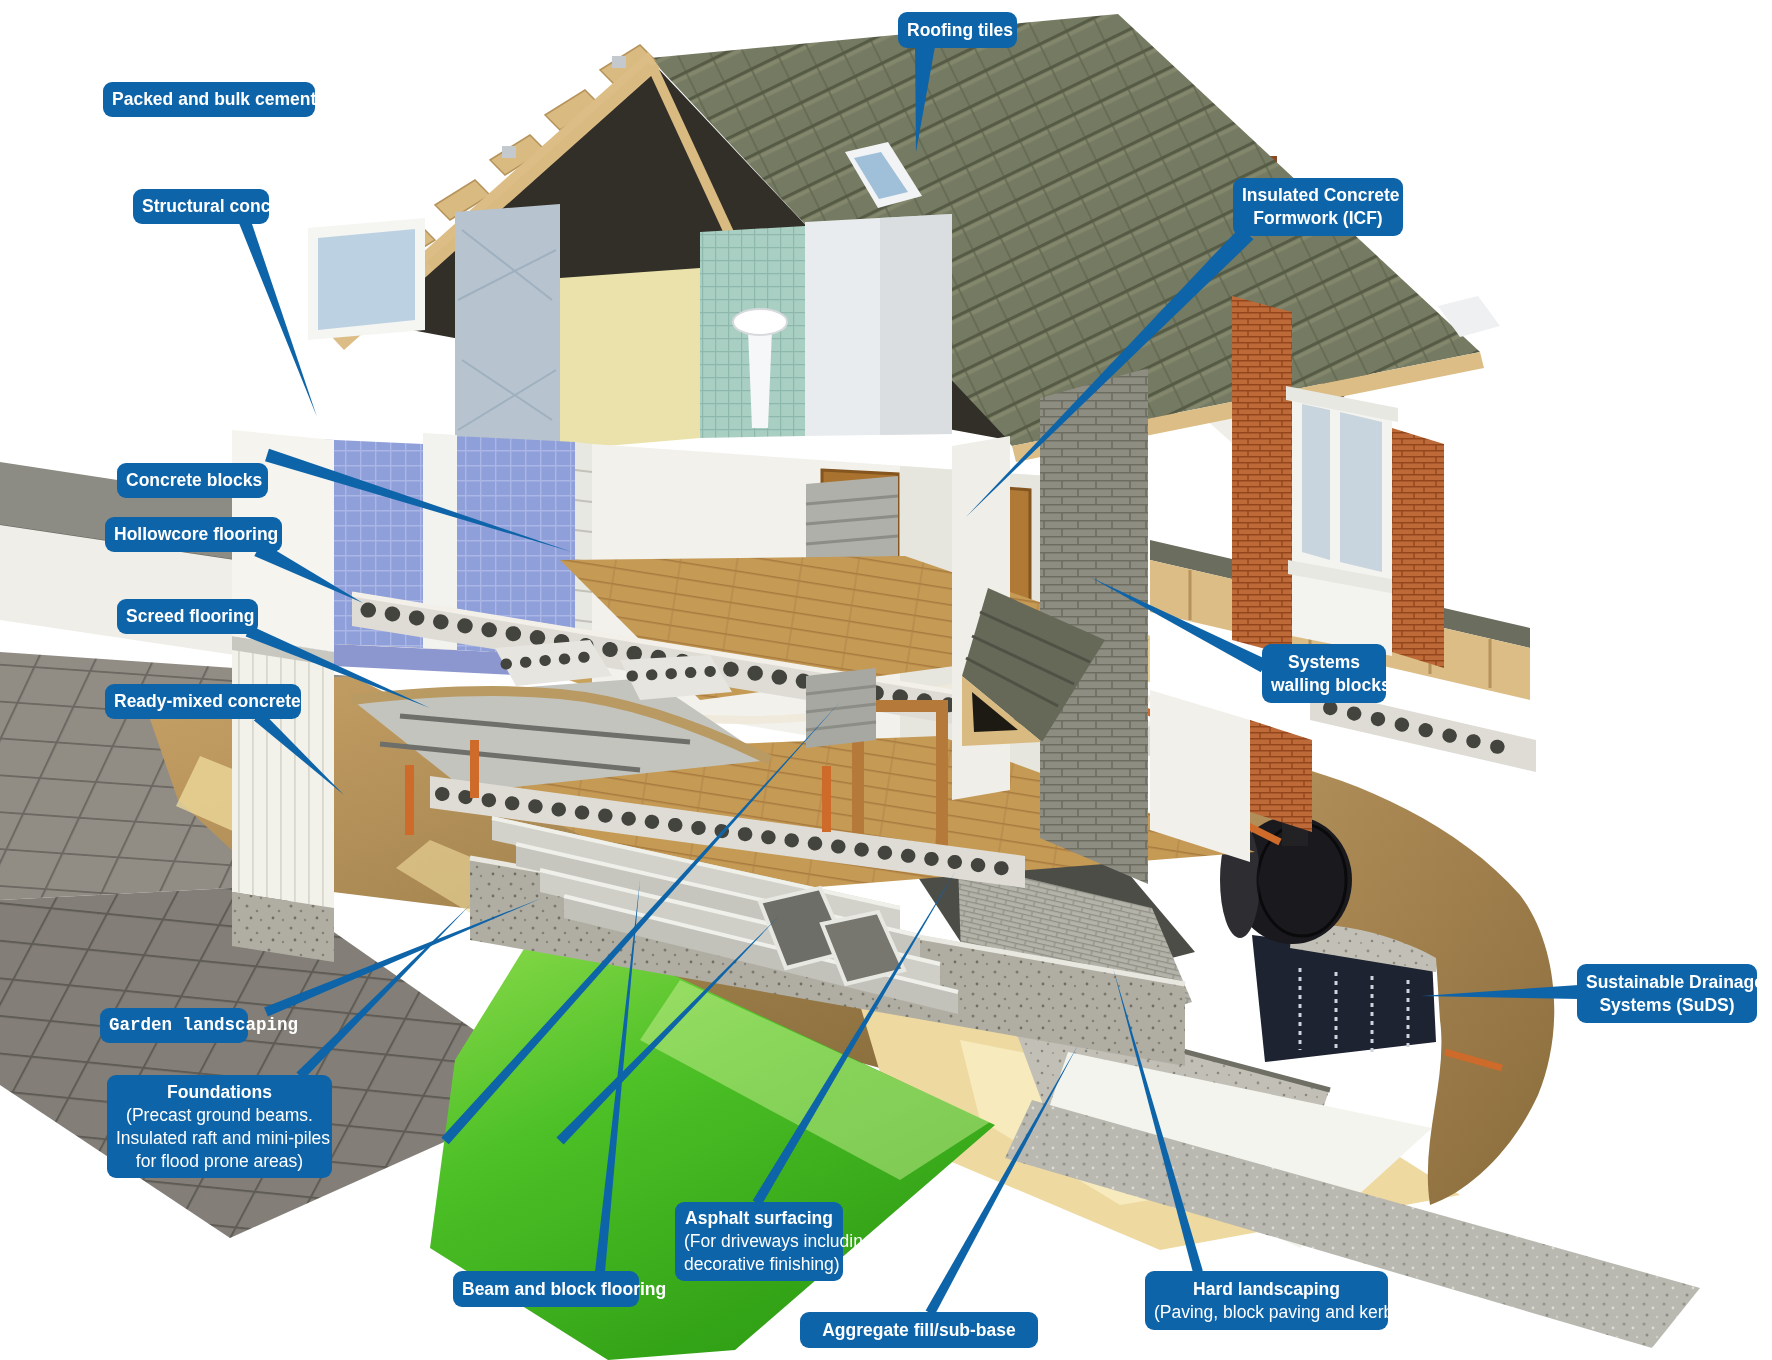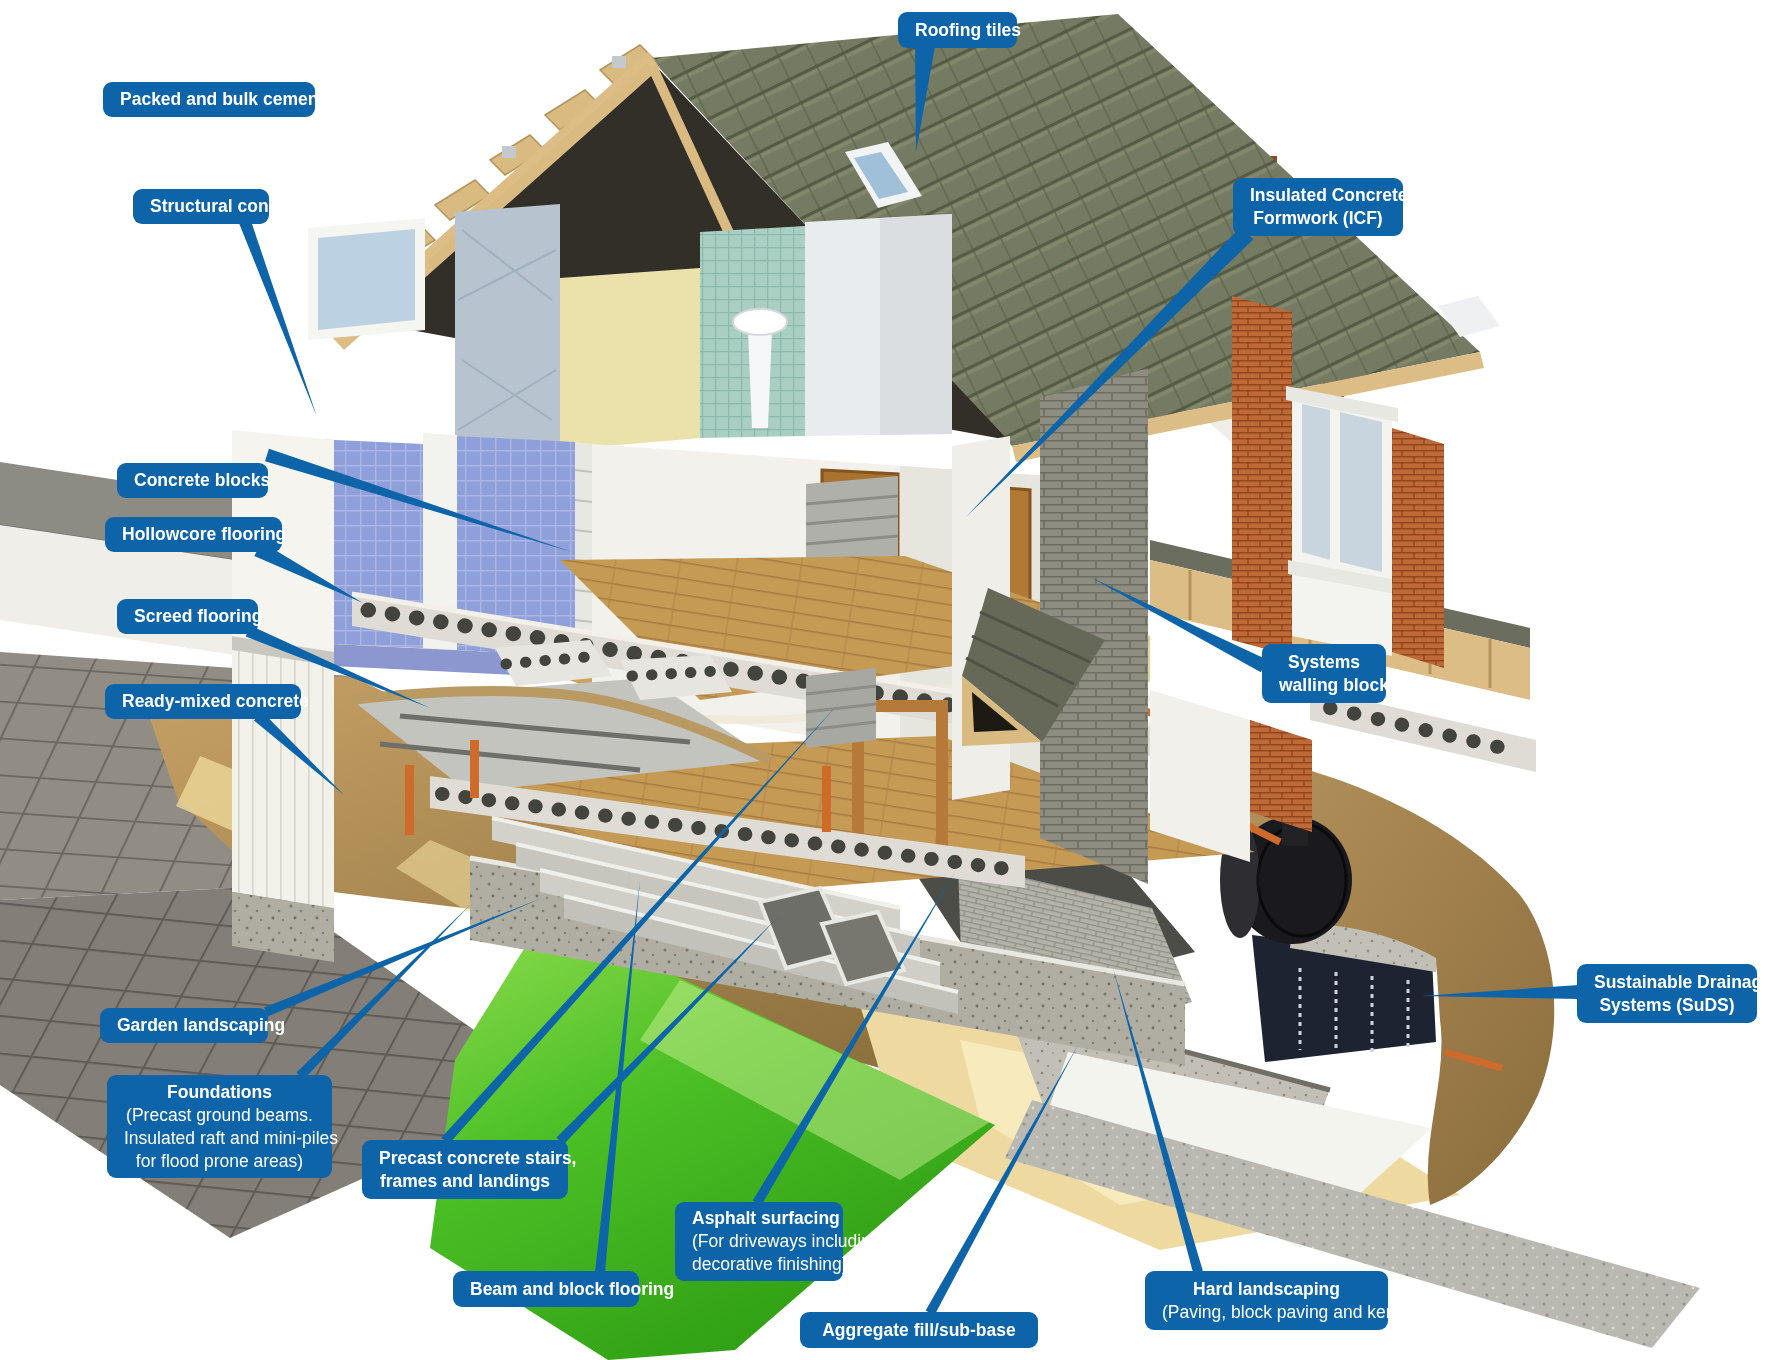--- a/index.html
+++ b/index.html
@@ -2,21 +2,21 @@
 <html style="--label-bg: #0e64a8; --label-fg: #ffffff;"><head>
 <meta charset="utf-8">
 <style>
   html,body{margin:0;padding:0;background:#ffffff;}
   #stage{position:relative;width:1772px;height:1360px;background:#ffffff;overflow:hidden;
          font-family:"Liberation Sans",sans-serif;}
   #house-svg{position:absolute;left:0;top:0;z-index:1;}
   #leader-svg{position:absolute;left:0;top:0;z-index:2;pointer-events:none;}
   #callouts{position:absolute;left:0;top:0;width:100%;height:100%;z-index:3;}
   .callout{position:absolute;background:var(--label-bg,#0e64a8);color:var(--label-fg,#fff);
-           border-radius:9px;padding:4px 17px;text-align:center;box-sizing:border-box;
+           border-radius:9px;padding:4px 9px;text-align:center;box-sizing:border-box;
            font-size:17.5px;line-height:23px;white-space:nowrap;
            display:flex;flex-direction:column;justify-content:center;}
   .cline{font-weight:400;}
   .cline.b{font-weight:700;}
 </style>
 </head>
 <body>
 
 <div id="stage">
 
@@ -366,33 +366,29 @@
       </div>
       <div class="callout" style="left: 105px; top: 517px; width: 177px; min-height: 35px;">
         <div class="cline b">Hollowcore flooring</div>
       </div>
       <div class="callout" style="left: 117px; top: 599px; width: 141px; min-height: 35px;">
         <div class="cline b">Screed flooring</div>
       </div>
       <div class="callout" style="left: 105px; top: 684px; width: 196px; min-height: 35px;">
         <div class="cline b">Ready-mixed concrete</div>
       </div>
-      <div class="callout" style="left: 100px; top: 1008px; width: 168px; min-height: 35px;">
+      <div class="callout" style="left: 100px; top: 1008px; width: 148px; min-height: 35px; font-family: Liberation Mono, monospace;">
         <div class="cline b">Garden landscaping</div>
       </div>
       <div class="callout" style="left: 107px; top: 1075px; width: 225px; min-height: 103px;">
         <div class="cline b">Foundations</div>
         <div class="cline">(Precast ground beams.</div>
         <div class="cline">Insulated raft and mini-piles</div>
         <div class="cline">for flood prone areas)</div>
       </div>
-      <div class="callout" style="left: 362px; top: 1140px; width: 206px; min-height: 59px;">
-        <div class="cline b">Precast concrete stairs,</div>
-        <div class="cline b">frames and landings</div>
-      </div>
       <div class="callout" style="left: 453px; top: 1271px; width: 186px; min-height: 36px;">
         <div class="cline b">Beam and block flooring</div>
       </div>
       <div class="callout" style="left: 675px; top: 1202px; width: 168px; min-height: 79px;">
         <div class="cline b">Asphalt surfacing</div>
         <div class="cline">(For driveways including</div>
         <div class="cline">decorative finishing)</div>
       </div>
       <div class="callout" style="left: 800px; top: 1312px; width: 238px; min-height: 36px;">
         <div class="cline b">Aggregate fill/sub-base</div>

